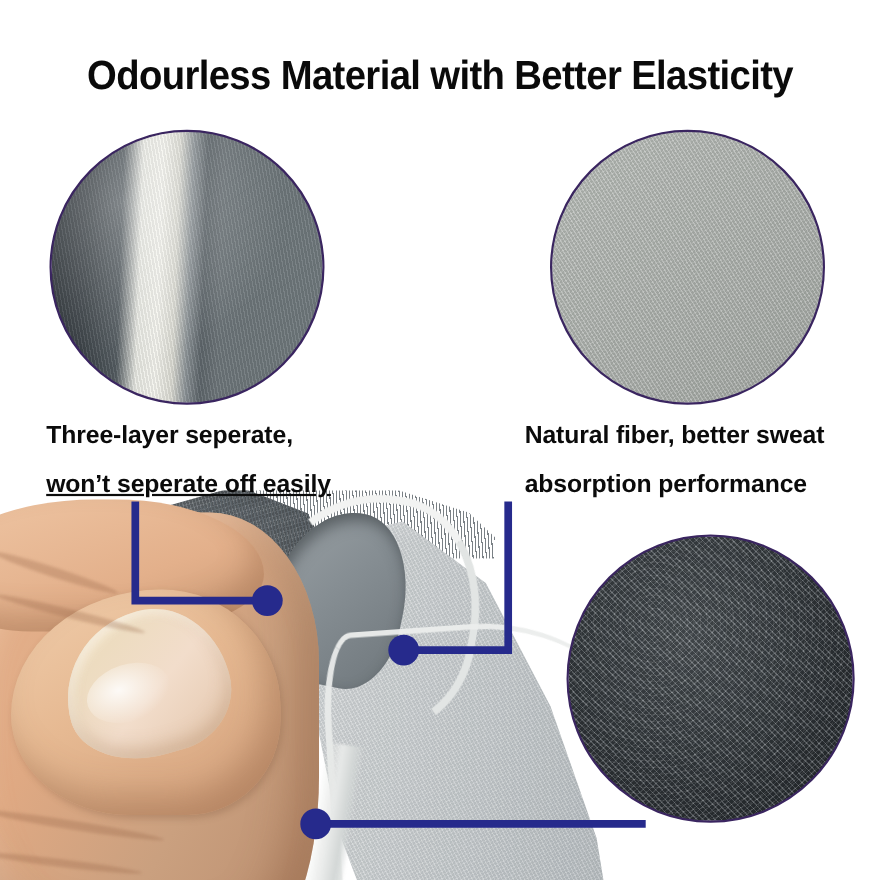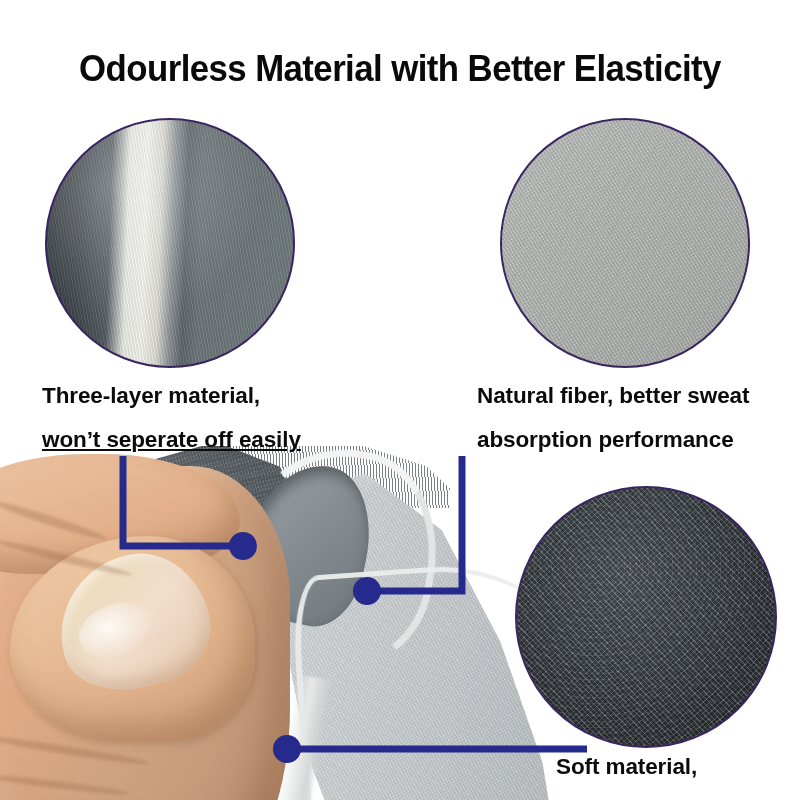--- a/index.html
+++ b/index.html
@@ -363,21 +363,20 @@
     <polyline points="123,410 123,500 243,500" fill="none" stroke="#262a8c" stroke-width="7"></polyline>
     <circle cx="243" cy="500" r="14" fill="#262a8c"></circle>
 
     <polyline points="367,545 462,545 462,410" fill="none" stroke="#262a8c" stroke-width="7"></polyline>
     <circle cx="367" cy="545" r="14" fill="#262a8c"></circle>
 
     <line x1="287" y1="703" x2="587" y2="703" stroke="#262a8c" stroke-width="7"></line>
     <circle cx="287" cy="703" r="14" fill="#262a8c"></circle>
   </svg>
 
-  <div class="callout-text" style="left:42px; top:339px;">Three-layer material,</div>
+  <div class="callout-text" style="left:42px; top:339px;">Three-layer seperate,</div>
   <div class="callout-text" style="left:42px; top:383px;text-decoration:underline;">won’t seperate off easily</div>
 
   <div class="callout-text" style="left:477px; top:383px;">absorption performance</div>
   <div class="callout-text" style="left:477px; top:339px;">Natural fiber, better  sweat</div>
 
-  <div class="callout-text" style="left:556px; top:710px;">Soft material,</div>
 
 </div>
 
 </body></html>

